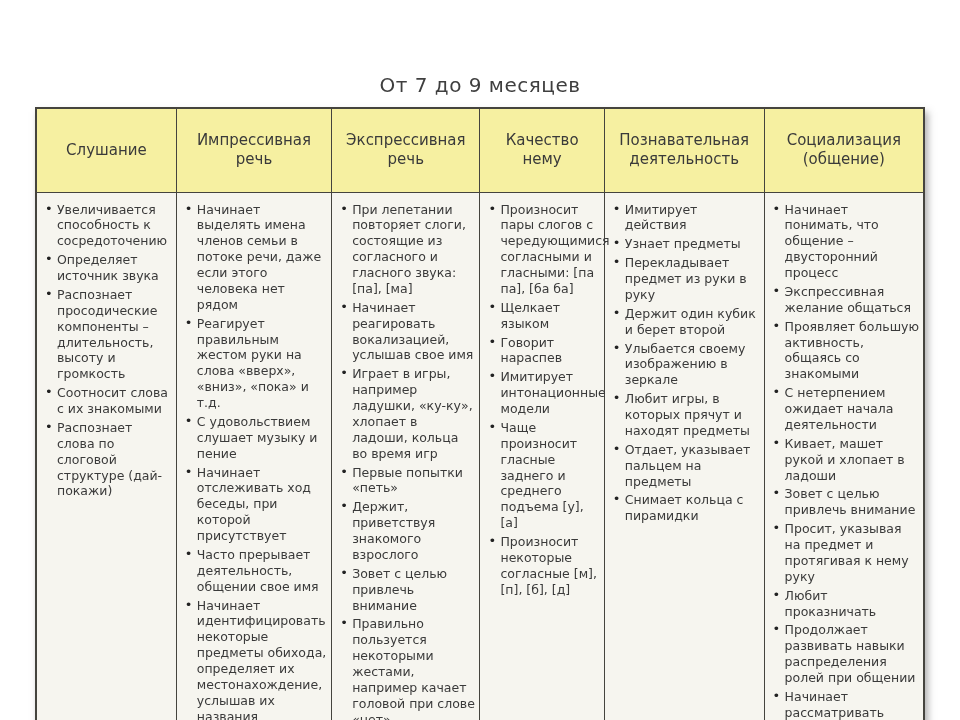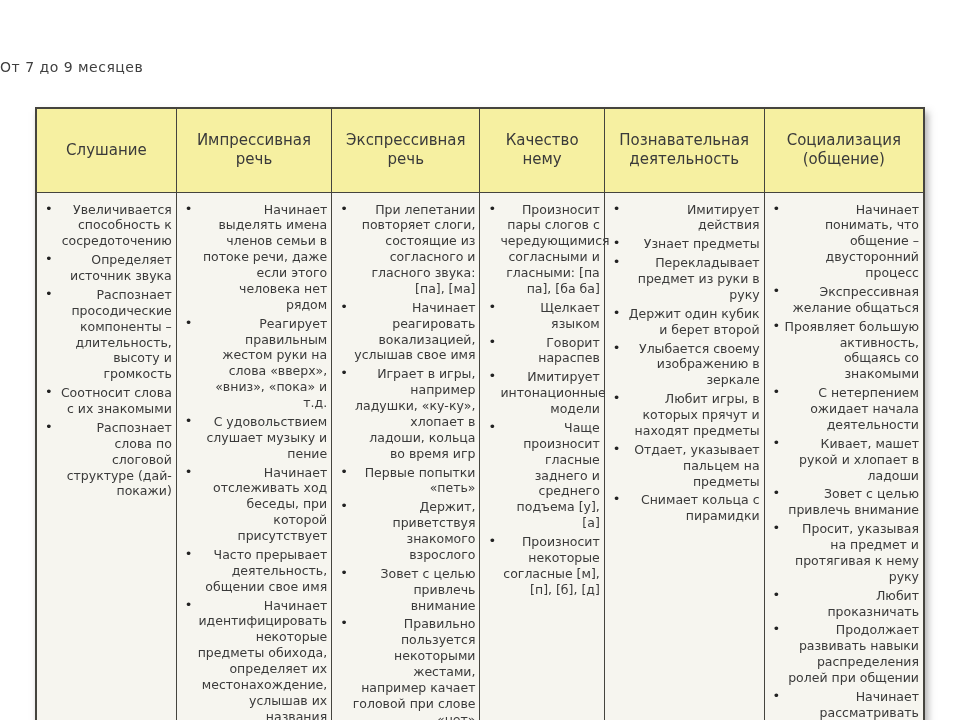--- a/index.html
+++ b/index.html
@@ -8,25 +8,25 @@
     position: relative;
     width: 960px;
     height: 720px;
     background: var(--page_bg, #ffffff);
     font-family: "DejaVu Sans", "Liberation Sans", sans-serif;
     color: var(--text, #3a3a3a);
     overflow: hidden;
   }
   .title {
     position: absolute;
-    top: 59px;
+    top: 73px;
     left: 0;
     width: 100%;
-    text-align: left;
-    font-size: 14px;
+    text-align: center;
+    font-size: 20px;
     letter-spacing: 0.5px;
     color: var(--title_color, #3f3f3f);
   }
   .dev-table {
     position: absolute;
     left: 35px;
     top: 107px;
     width: 890px;
     border-collapse: collapse;
     table-layout: fixed;
@@ -56,21 +56,20 @@
   .bullets {
     list-style: none;
     font-size: 12.5px;
     line-height: 1.27;
     color: var(--text, #3a3a3a);
   }
   .bullets li {
     position: relative;
     padding-left: 13px;
     margin-bottom: 3px;
-    text-align: right;
   }
   .bullets li::before {
     content: "\2022";
     position: absolute;
     left: 1px;
     top: -1px;
     font-size: 13px;
     color: #222;
   }
 </style>

